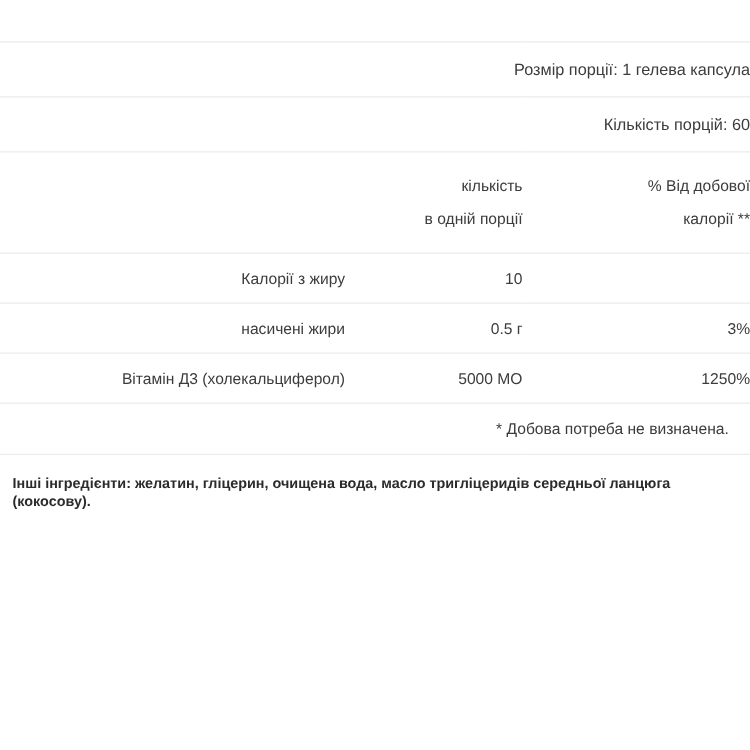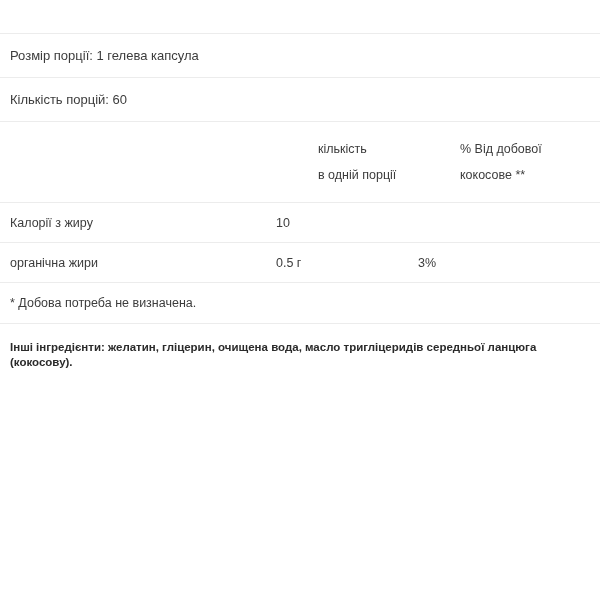--- a/index.html
+++ b/index.html
@@ -20,20 +20,21 @@
     width: 600px;
     box-sizing: border-box;
     padding-top: 33px;
   }
 
   
   .nf-table {
     width: 600px;
     border-collapse: collapse;
     table-layout: fixed;
+    text-align: right;
   }
   .nf-table col.c-name  { width: 276px; }
   .nf-table col.c-amt   { width: 142px; }
   .nf-table col.c-dv    { width: 182px; }
 
   .nf-row > td {
     border-top: 1px solid #ececec;
     padding: 0;
     vertical-align: middle;
   }
@@ -123,52 +124,63 @@
         </td>
         <td>
           <div class="cell">
             <span class="line">кількість</span>
             <span class="line">в одній порції</span>
           </div>
         </td>
         <td>
           <div class="cell">
             <span class="line">% Від добової</span>
-            <span class="line">кокосове **</span>
+            <span class="line">калорії **</span>
           </div>
         </td>
       </tr>
 
 
       <tr class="nf-row">
         <td>
             <div class="cell name">Калорії з жиру</div>
           </td>
         <td>
             <div class="cell">10</div>
           </td>
         <td>
             <div class="cell"></div>
           </td>
       </tr>
 
 
       <tr class="nf-row">
         <td>
-            <div class="cell name">органічна жири</div>
+            <div class="cell name">насичені жири</div>
           </td>
         <td>
             <div class="cell">0.5 г</div>
           </td>
         <td>
             <div class="cell">3%</div>
           </td>
       </tr>
 
 
+      <tr class="nf-row">
+        <td>
+            <div class="cell name">Вітамін Д3 (холекальциферол)</div>
+          </td>
+        <td>
+            <div class="cell">5000 МО</div>
+          </td>
+        <td>
+            <div class="cell">1250%</div>
+          </td>
+      </tr>
 
 
       <tr class="nf-row note-row">
         <td colspan="3">
           <div class="cell">* Добова потреба не визначена.</div>
         </td>
       </tr>
 
 
       <tr class="nf-row">

